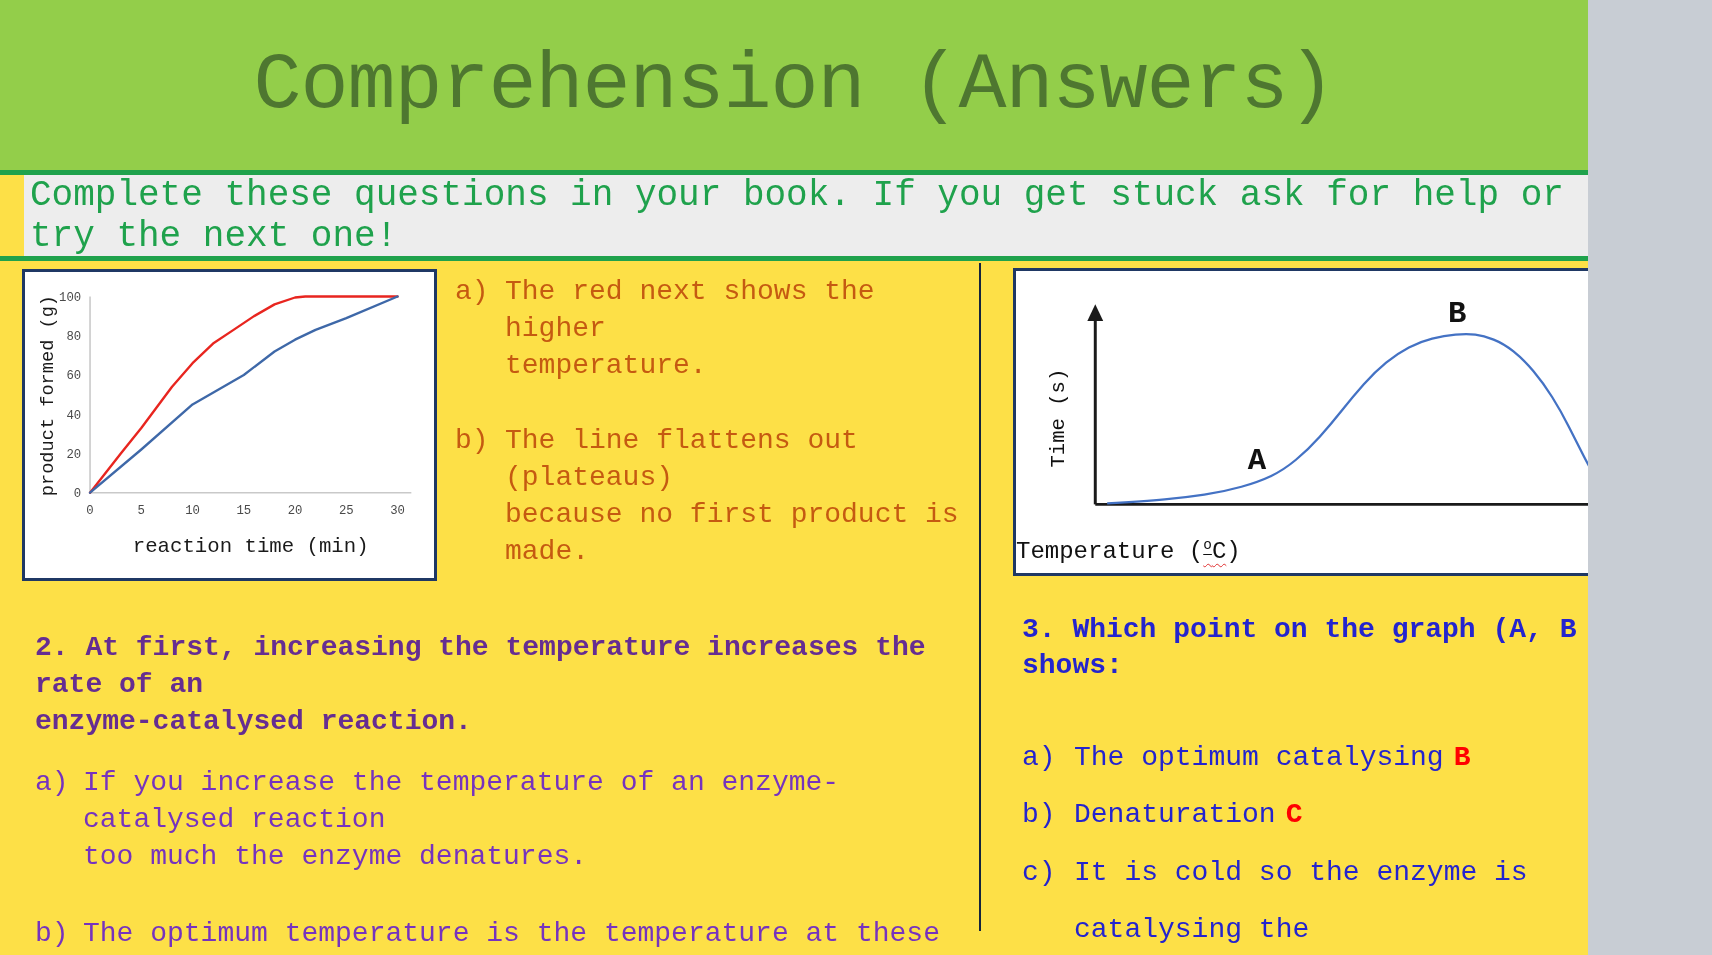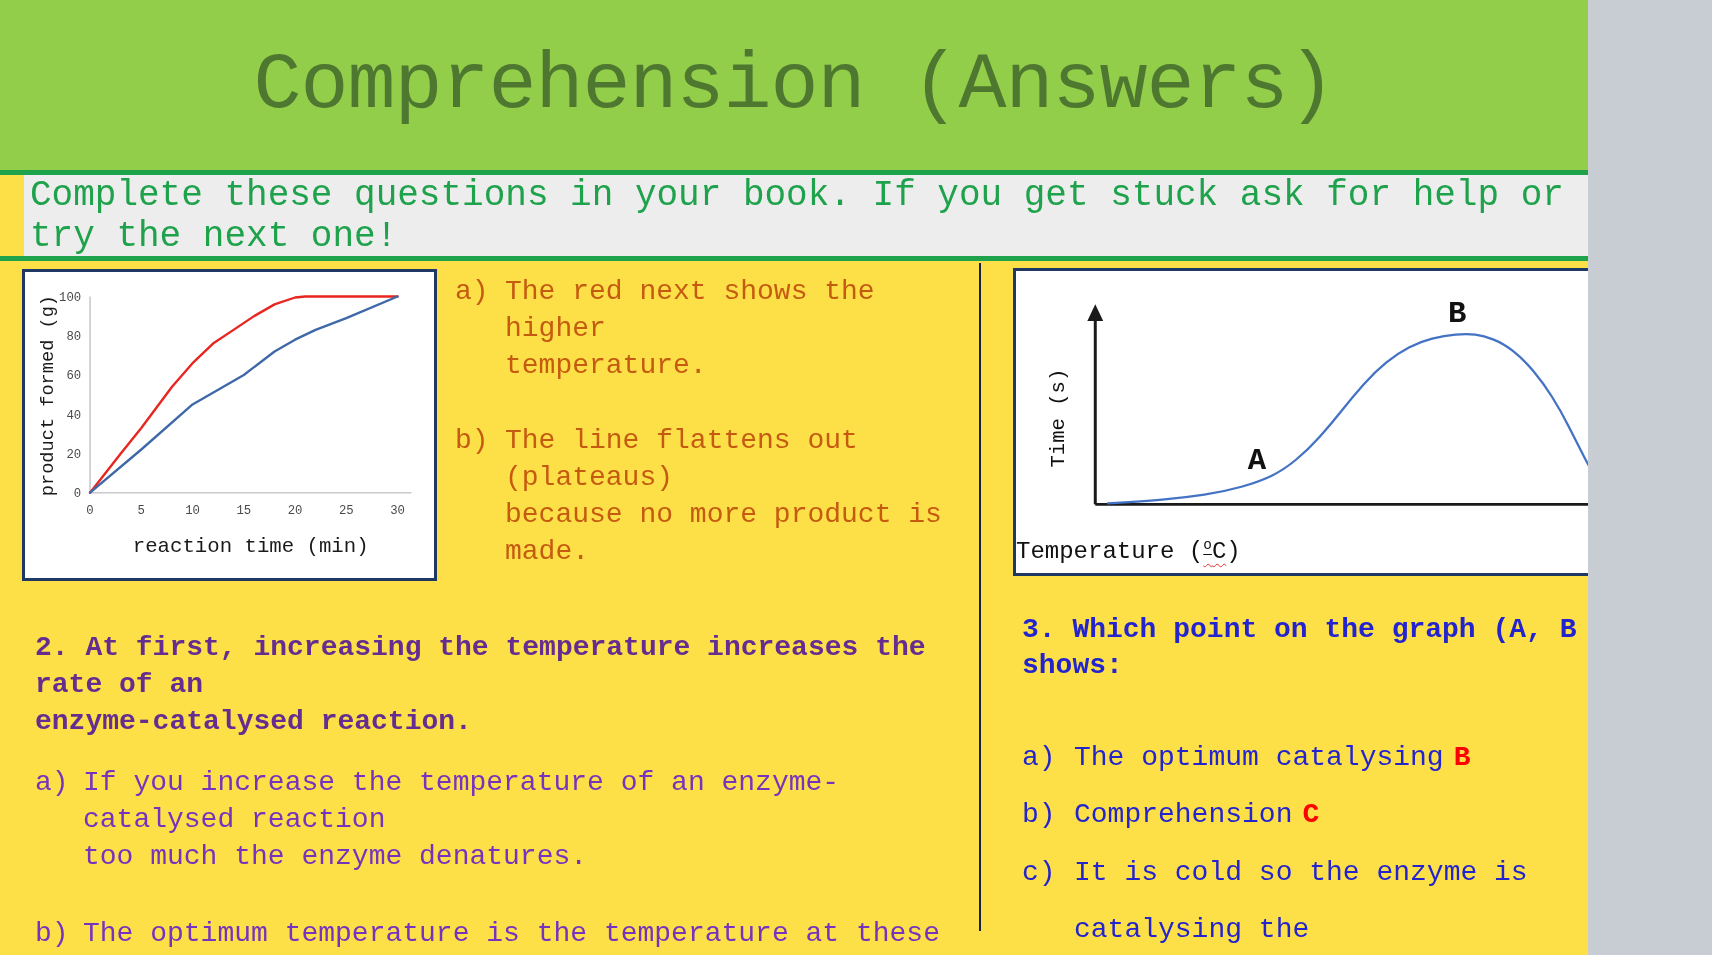--- a/index.html
+++ b/index.html
@@ -106,21 +106,21 @@
 
   <div class="qblock q1">
     <div class="item">
       <span class="marker">a)</span>
       <span class="prewrap">The red next shows the higher
 temperature.</span>
     </div>
     <div class="item">
       <span class="marker">b)</span>
       <span class="prewrap">The line flattens out (plateaus)
-because no more product is made.</span>
+because no first product is made.</span>
     </div>
   </div>
 
   <div class="qblock q2">
     <p class="q2-head prewrap">2. At first, increasing the temperature increases the rate of an
 enzyme-catalysed reaction.</p>
     <div class="item">
       <span class="marker">a)</span>
       <span class="prewrap">If you increase the temperature of an enzyme-catalysed reaction
 too much the enzyme denatures.</span>
@@ -153,21 +153,21 @@
 
   <div class="qblock q3">
     <p class="q3-head">3. Which point on the graph (A, B or C) shows:</p>
     <div class="q3-items">
       <div class="item">
         <span class="marker">a)</span>
         <span><span class="prewrap">The optimum catalysing</span><b class="ans">B</b></span>
       </div>
       <div class="item">
         <span class="marker">b)</span>
-        <span><span class="prewrap">Comprehension</span><b class="ans">C</b></span>
+        <span><span class="prewrap">Denaturation</span><b class="ans">C</b></span>
       </div>
       <div class="item">
         <span class="marker">c)</span>
         <span><span class="prewrap">It is cold so the enzyme is catalysing the
 reaction slowly</span><b class="ans">A</b></span>
       </div>
     </div>
   </div>
 
 </div>

